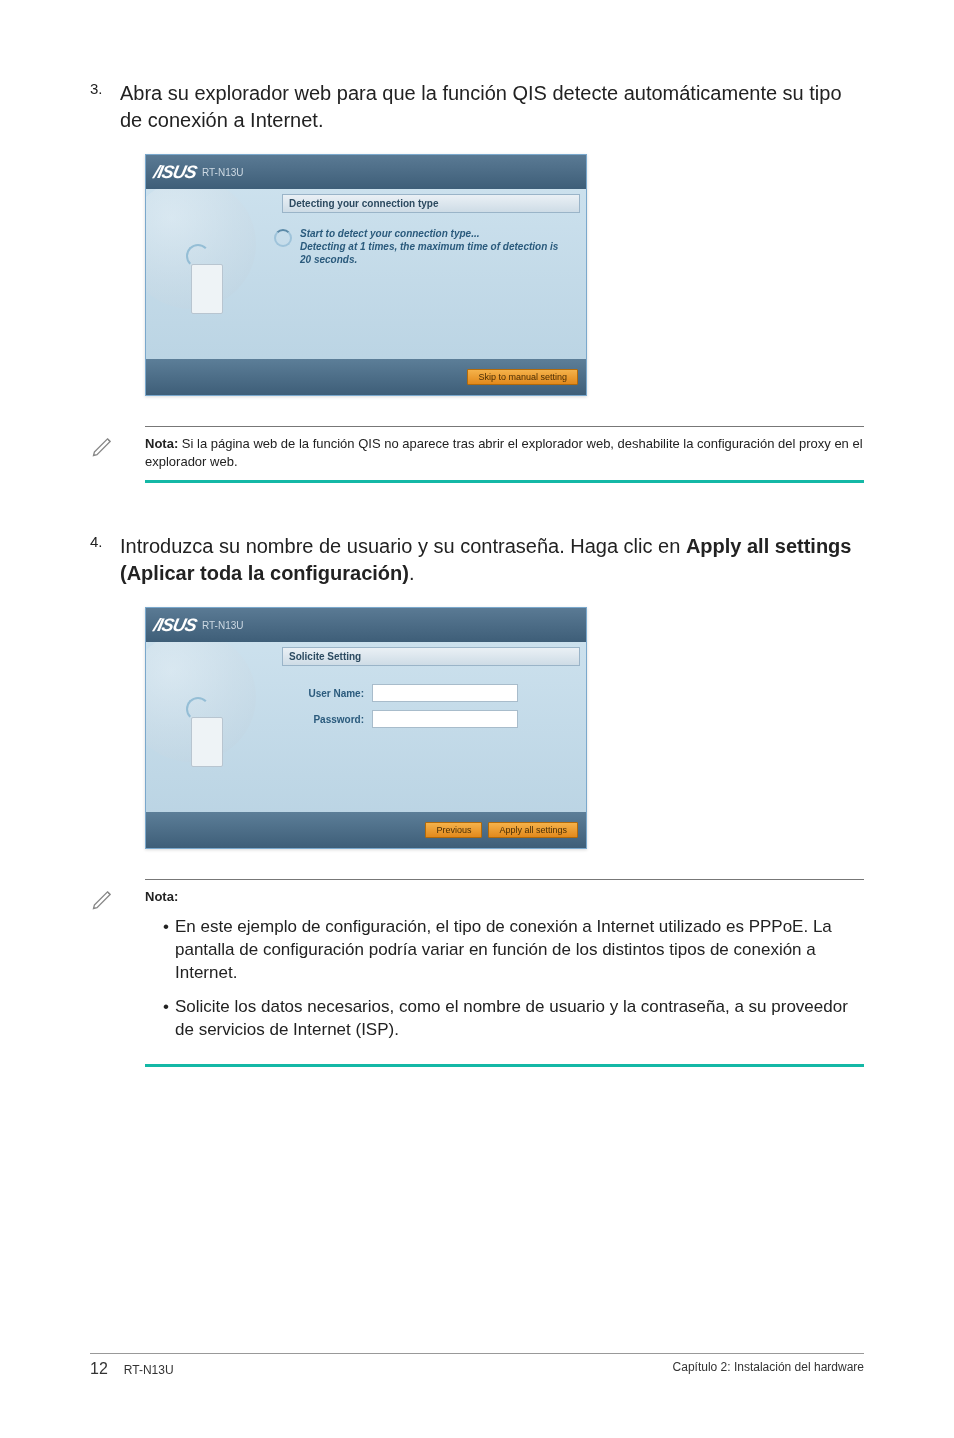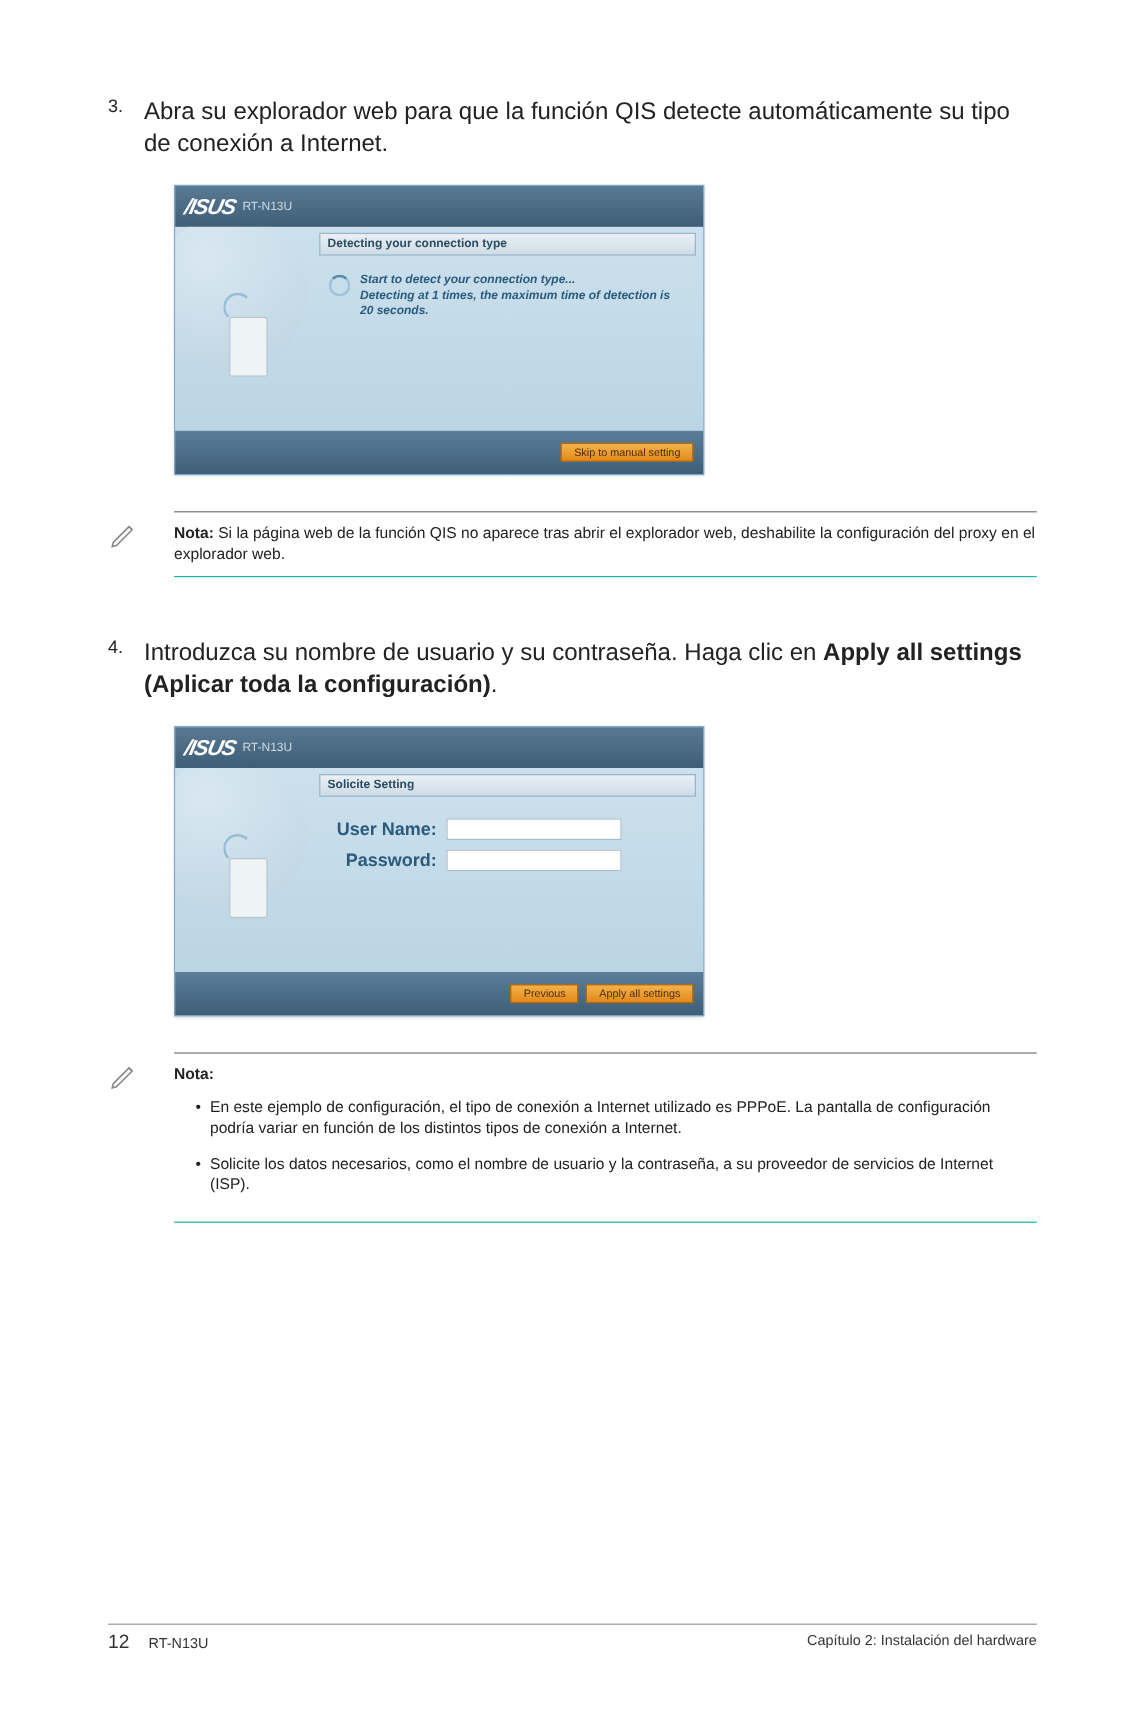--- a/index.html
+++ b/index.html
@@ -105,20 +105,21 @@
     flex: 1;
     padding: 5px 6px 6px 0;
   }
   .panel-title-bar {
     background: linear-gradient(#eaf0f5, #cedce6);
     border: 1px solid #9ab4c8;
     font-size: 10px;
     font-weight: bold;
     color: #2c4a60;
     padding: 3px 6px;
+    margin-left: 16px;
   }
   .panel-inner {
     padding: 14px 8px;
     font-size: 10px;
     color: #2a5a7c;
     display: flex;
     gap: 8px;
     font-style: italic;
   }
   .spinner {
@@ -135,21 +136,21 @@
     line-height: 1.3;
   }
   .form-row {
     display: flex;
     align-items: center;
     margin-bottom: 8px;
   }
   .form-label {
     width: 90px;
     text-align: right;
-    font-size: 15px;
+    font-size: 10px;
     font-weight: bold;
     color: #2a5a7c;
     padding-right: 8px;
   }
   .form-input {
     width: 140px;
     height: 16px;
     background: #fff;
     border: 1px solid #a8bccb;
     font-size: 10px;
@@ -170,21 +171,21 @@
     color: #4a2e05;
     font-size: 9px;
     padding: 2px 10px;
     border-radius: 1px;
     cursor: pointer;
   }
   .note-block {
     margin-left: 55px;
     margin-bottom: 50px;
     border-top: 1px solid #777;
-    border-bottom: 1px solid #14b8a6;
+    border-bottom: 3px solid #14b8a6;
     padding: 8px 0 10px 0;
     position: relative;
   }
   .note-icon {
     position: absolute;
     left: -55px;
     top: 4px;
     width: 28px;
     height: 28px;
   }
@@ -192,21 +193,21 @@
     font-size: 13px;
     color: #222;
     line-height: 1.35;
   }
   .note-bold { font-weight: bold; }
   .bullet-list {
     margin: 10px 0 0 18px;
     padding: 0;
   }
   .bullet-item {
-    font-size: 13px;
+    font-size: 17px;
     color: #222;
     line-height: 1.35;
     margin-bottom: 12px;
     list-style: none;
     position: relative;
     padding-left: 12px;
   }
   .bullet-item::before {
     content: "•";
     position: absolute;

